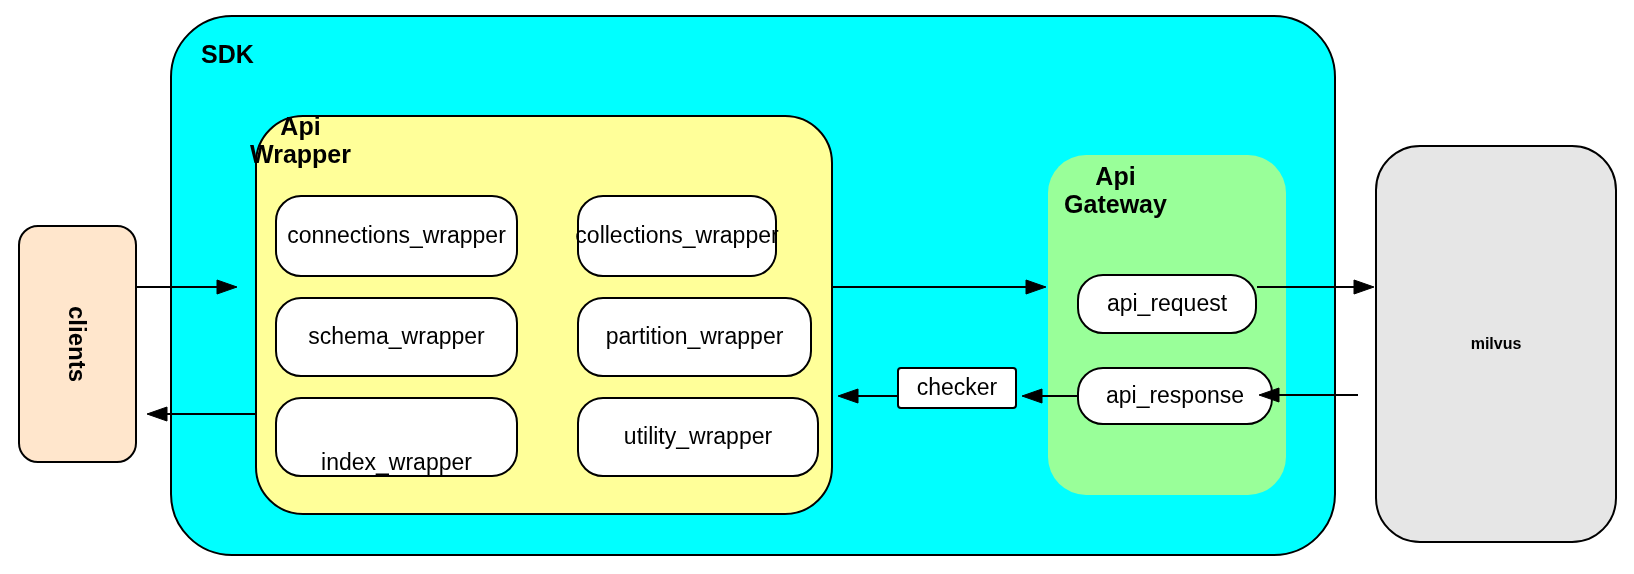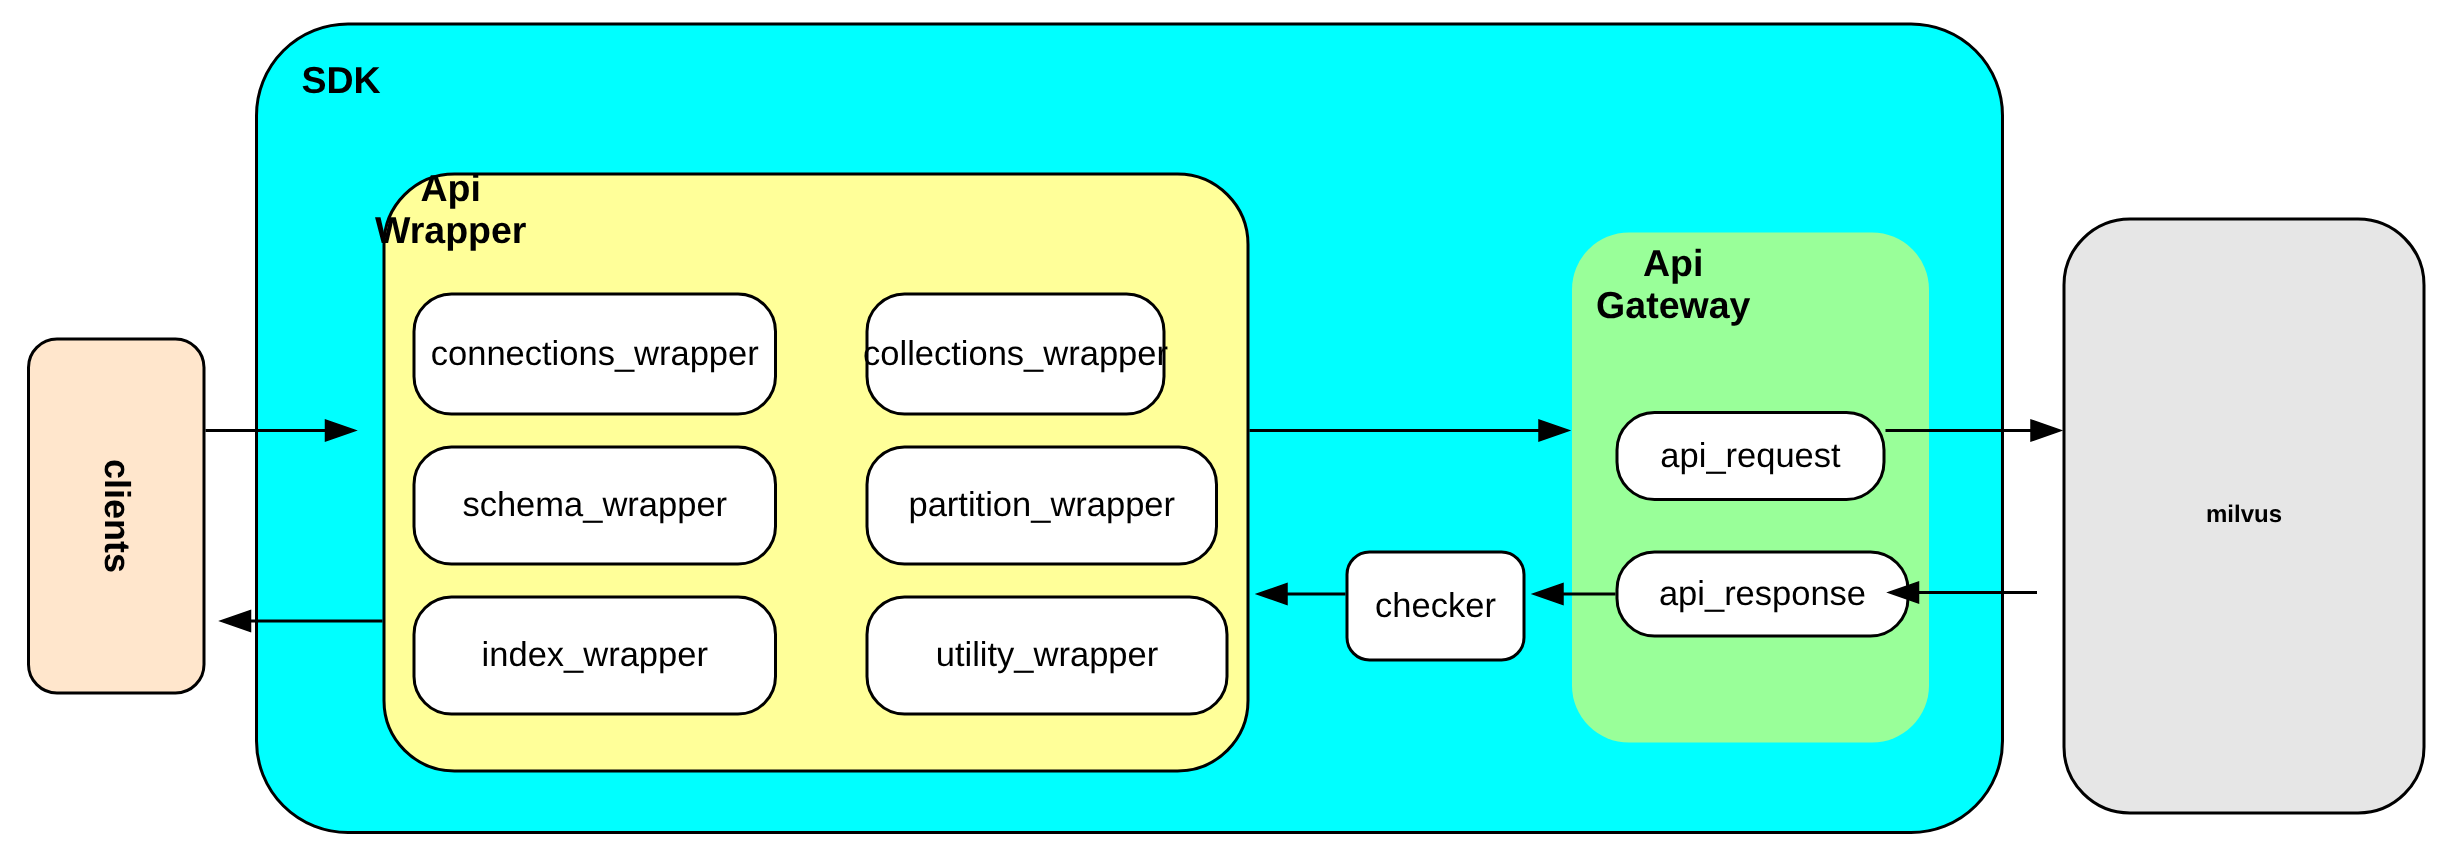--- a/index.html
+++ b/index.html
@@ -40,26 +40,26 @@
   #sdk{left:170px;top:15px;width:1166px;height:541px;background:var(--cyan);border-radius:62px;}
   #api-wrapper{left:255px;top:115px;width:578px;height:400px;background:var(--yellow);border-radius:48px;}
   #api-gateway{left:1048px;top:155px;width:238px;height:340px;background:var(--green);border:none;border-radius:38px;}
   #clients{left:18px;top:225px;width:119px;height:238px;background:var(--peach);border-radius:20px;}
   #milvus{left:1375px;top:145px;width:242px;height:398px;background:var(--gray);border-radius:45px;font-weight:bold;font-size:16px;}
   
   #w-connections{left:275px;top:195px;width:243px;height:82px;}
   #w-collections{left:577px;top:195px;width:200px;height:82px;}
   #w-schema{left:275px;top:297px;width:243px;height:80px;}
   #w-partition{left:577px;top:297px;width:235px;height:80px;}
-  #w-index{left:275px;top:397px;width:243px;height:80px;}
+  #w-index{left:275px;top:397px;width:243px;height:80px;align-items:flex-end;}
   #w-utility{left:577px;top:397px;width:242px;height:80px;}
   
   #api-request{left:1077px;top:274px;width:180px;height:60px;}
   #api-response{left:1077px;top:367px;width:196px;height:58px;}
-  #checker{left:897px;top:367px;width:120px;height:74px;border-radius:16px;}
+  #checker{left:897px;top:367px;width:120px;height:42px;border-radius:4px;}
   
   .container-label{
     position:absolute;
     font-weight:bold;
     font-size:25px;
     line-height:28px;
     white-space:pre-line;
   }
   #sdk-label{left:201px;top:40px;}
   #api-wrapper-label{left:230px;top:112px;width:141px;text-align:center;}

